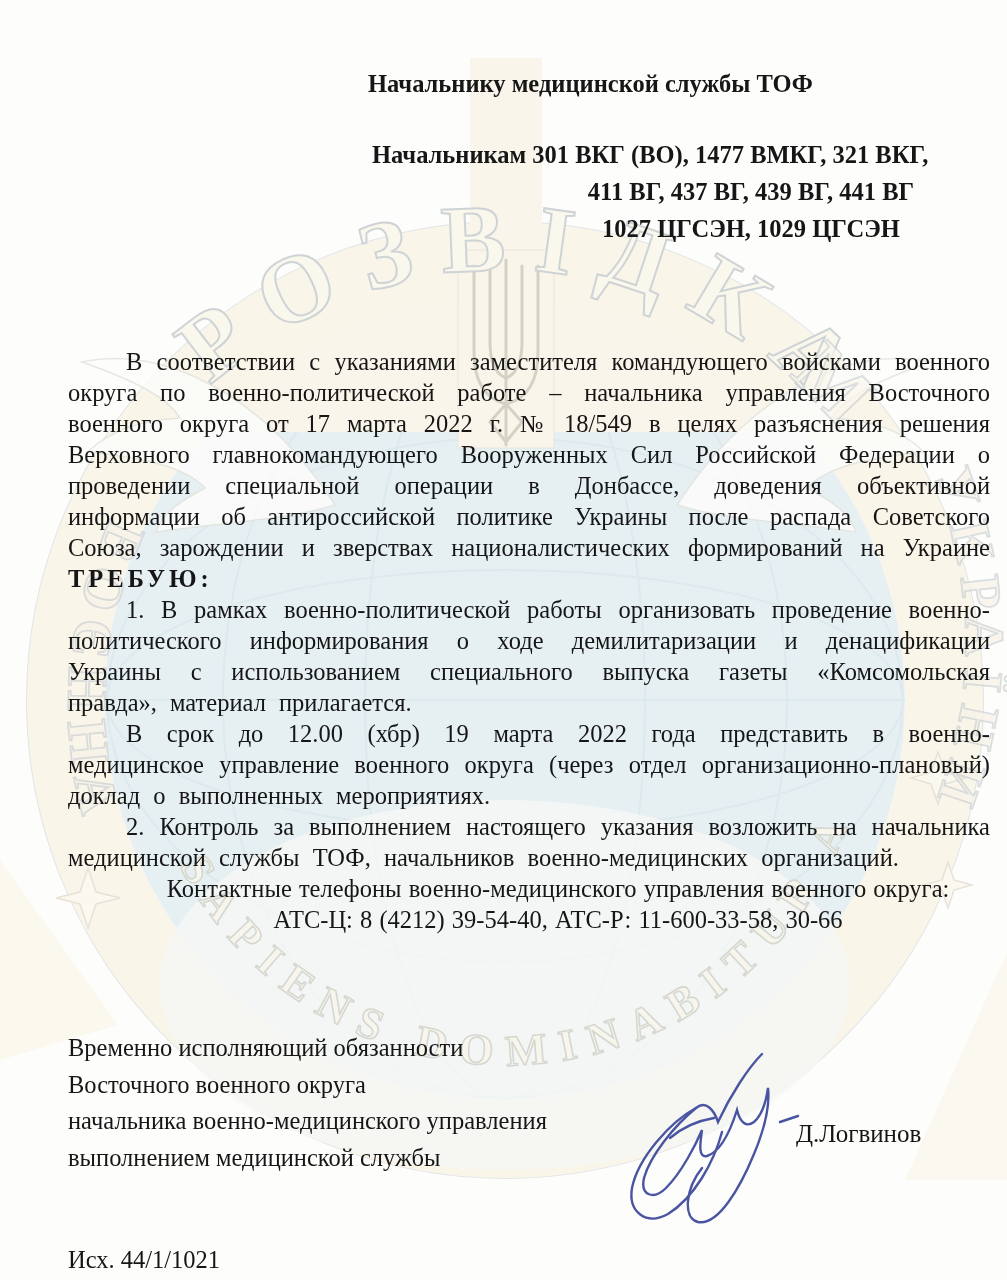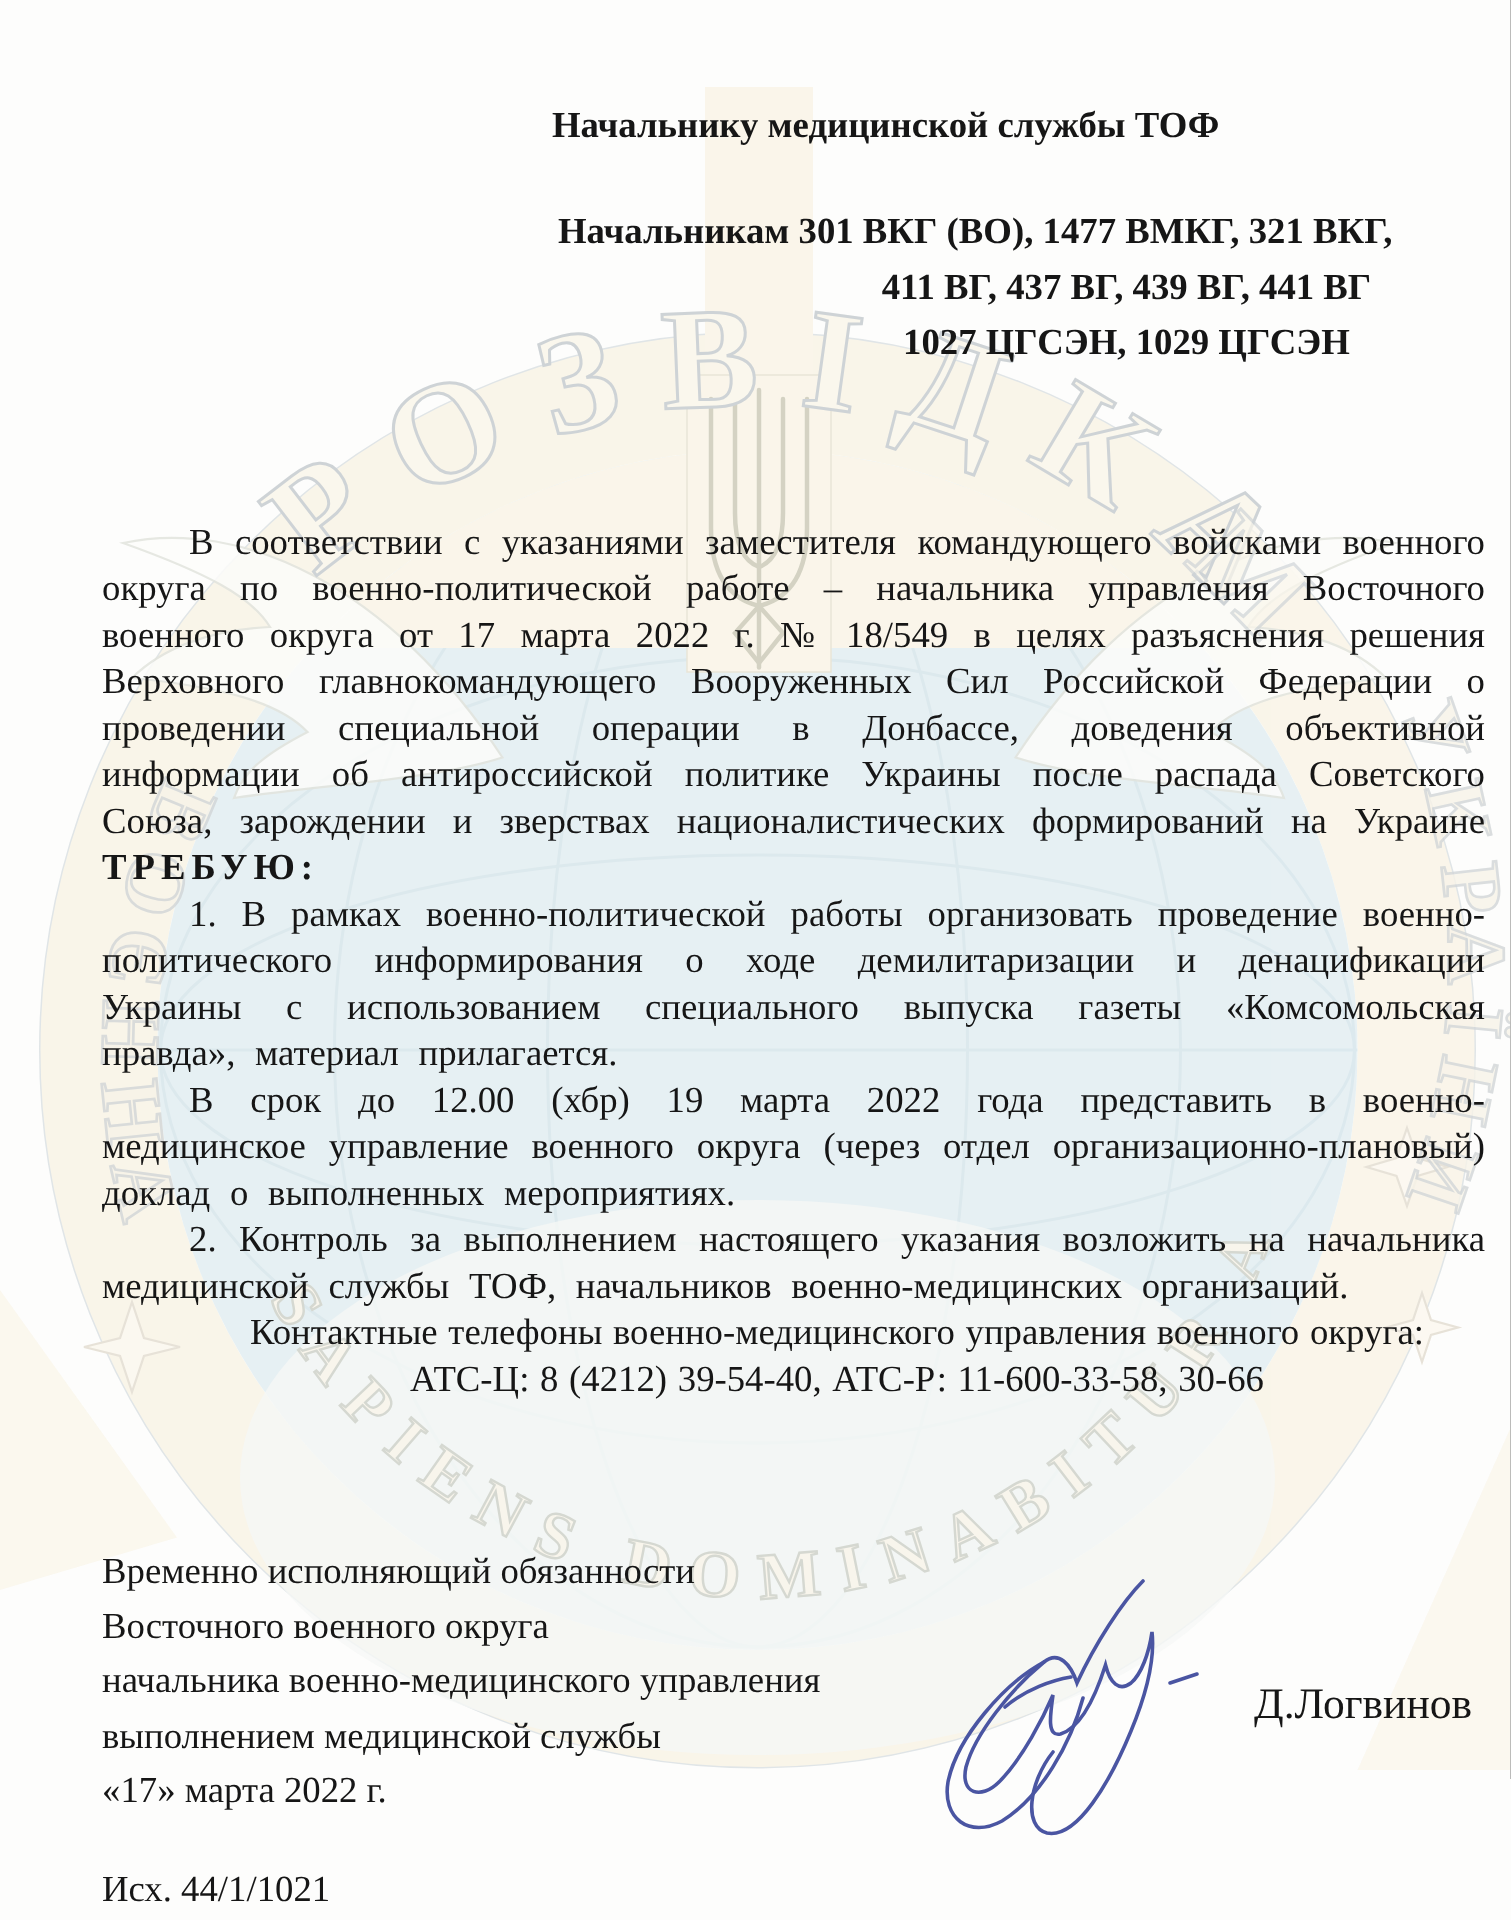--- a/index.html
+++ b/index.html
@@ -23,21 +23,21 @@
     font-size:24.5px;line-height:31px;text-align:justify;
   }
   .body p{margin:0;text-indent:58px;word-spacing:7px;}
   .body p.tight{word-spacing:1px;text-align:center;white-space:nowrap;}
   .demand{font-weight:bold;letter-spacing:4px;}
   .demand-colon{font-weight:bold;}
   .sig{
     position:absolute;left:68px;top:1030px;
     font-size:24.5px;line-height:36.5px;white-space:nowrap;
   }
-  .sig-name{position:absolute;left:836px;top:1120px;font-size:29px;white-space:nowrap;}
+  .sig-name{position:absolute;left:796px;top:1120px;font-size:25px;white-space:nowrap;}
   .date-line{position:absolute;left:68px;top:1180px;font-size:24.5px;white-space:nowrap;}
   .ref-line{position:absolute;left:68px;top:1246px;font-size:24.5px;white-space:nowrap;}
   .ink{position:absolute;left:610px;top:1026px;}
 </style>
 </head>
 <body>
 
 <div class="page">
 
   <svg class="wm" width="1007" height="1280" viewBox="0 0 1007 1280" aria-hidden="true">
@@ -144,16 +144,15 @@
                C151,90 156,76 158,62 C160,80 154,104 144,128
                C130,162 108,200 88,196 C72,192 76,162 92,142"></path>
       <path d="M86,82 C60,96 28,132 22,162 C18,186 36,200 58,188 C84,172 104,136 112,106"></path>
       <path d="M60,112 C74,100 92,94 104,92"></path>
       <path d="M170,96 L188,90"></path>
     </g>
   </svg>
 
   <div class="sig-name">Д.Логвинов</div>
 
-  <div class="date-line">«17» марта 2022 г.</div>
   <div class="ref-line">Исх. 44/1/1021</div>
 
 </div>
 
 </body></html>

